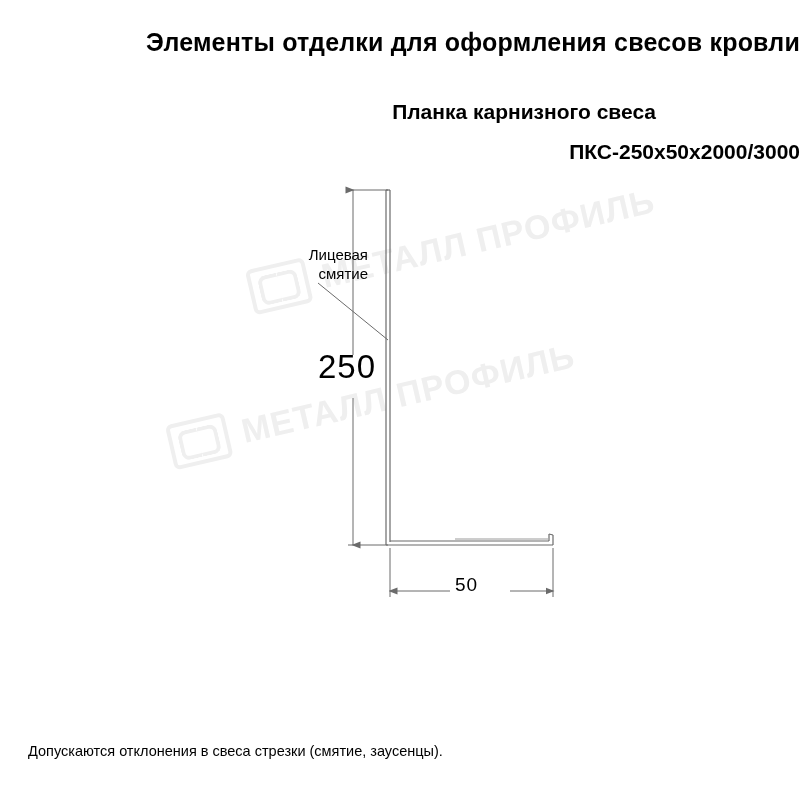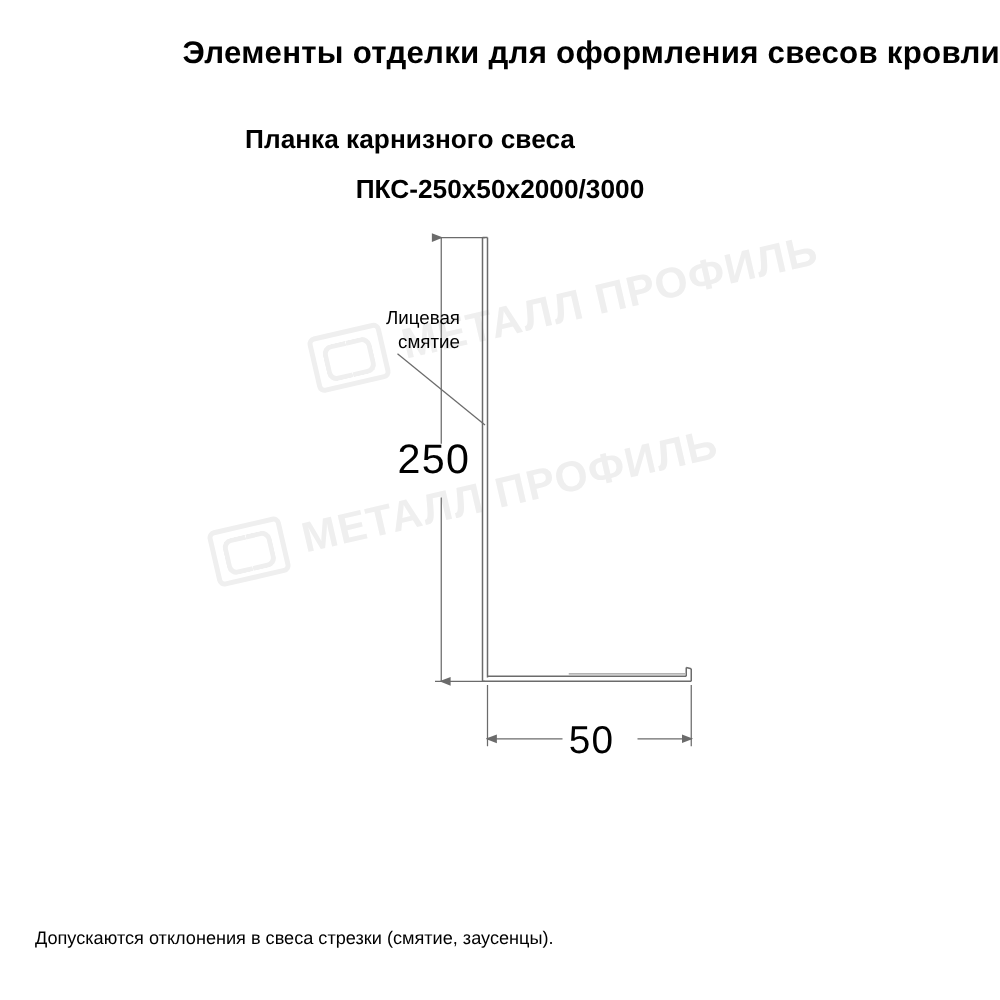--- a/index.html
+++ b/index.html
@@ -32,31 +32,31 @@
     font-weight: bold;
     letter-spacing: 0.2px;
     white-space: nowrap;
   }
 
   .sub-title {
     position: absolute;
     top: 100px;
     left: 0;
     width: 656px;
-    text-align: center;
+    text-align: right;
     font-size: 21px;
     font-weight: bold;
   }
 
   .sub-title-2 {
     position: absolute;
     top: 140px;
     left: 0;
     width: 800px;
-    text-align: center;
+    text-align: right;
     font-size: 21px;
     font-weight: bold;
   }
 
   
   .watermark {
     position: absolute;
     color: #efefef;
     font-weight: bold;
     white-space: nowrap;
@@ -139,21 +139,21 @@
     position: absolute;
     left: 318px;
     top: 348px;
     font-size: 33px;
     letter-spacing: 1px;
   }
   .dim-50 {
     position: absolute;
     left: 455px;
     top: 574px;
-    font-size: 31px;
+    font-size: 19px;
     letter-spacing: 1px;
   }
 
   
   .footnotes {
     position: absolute;
     left: 28px;
     top: 740px;
     font-size: 14.5px;
     line-height: 23px;

